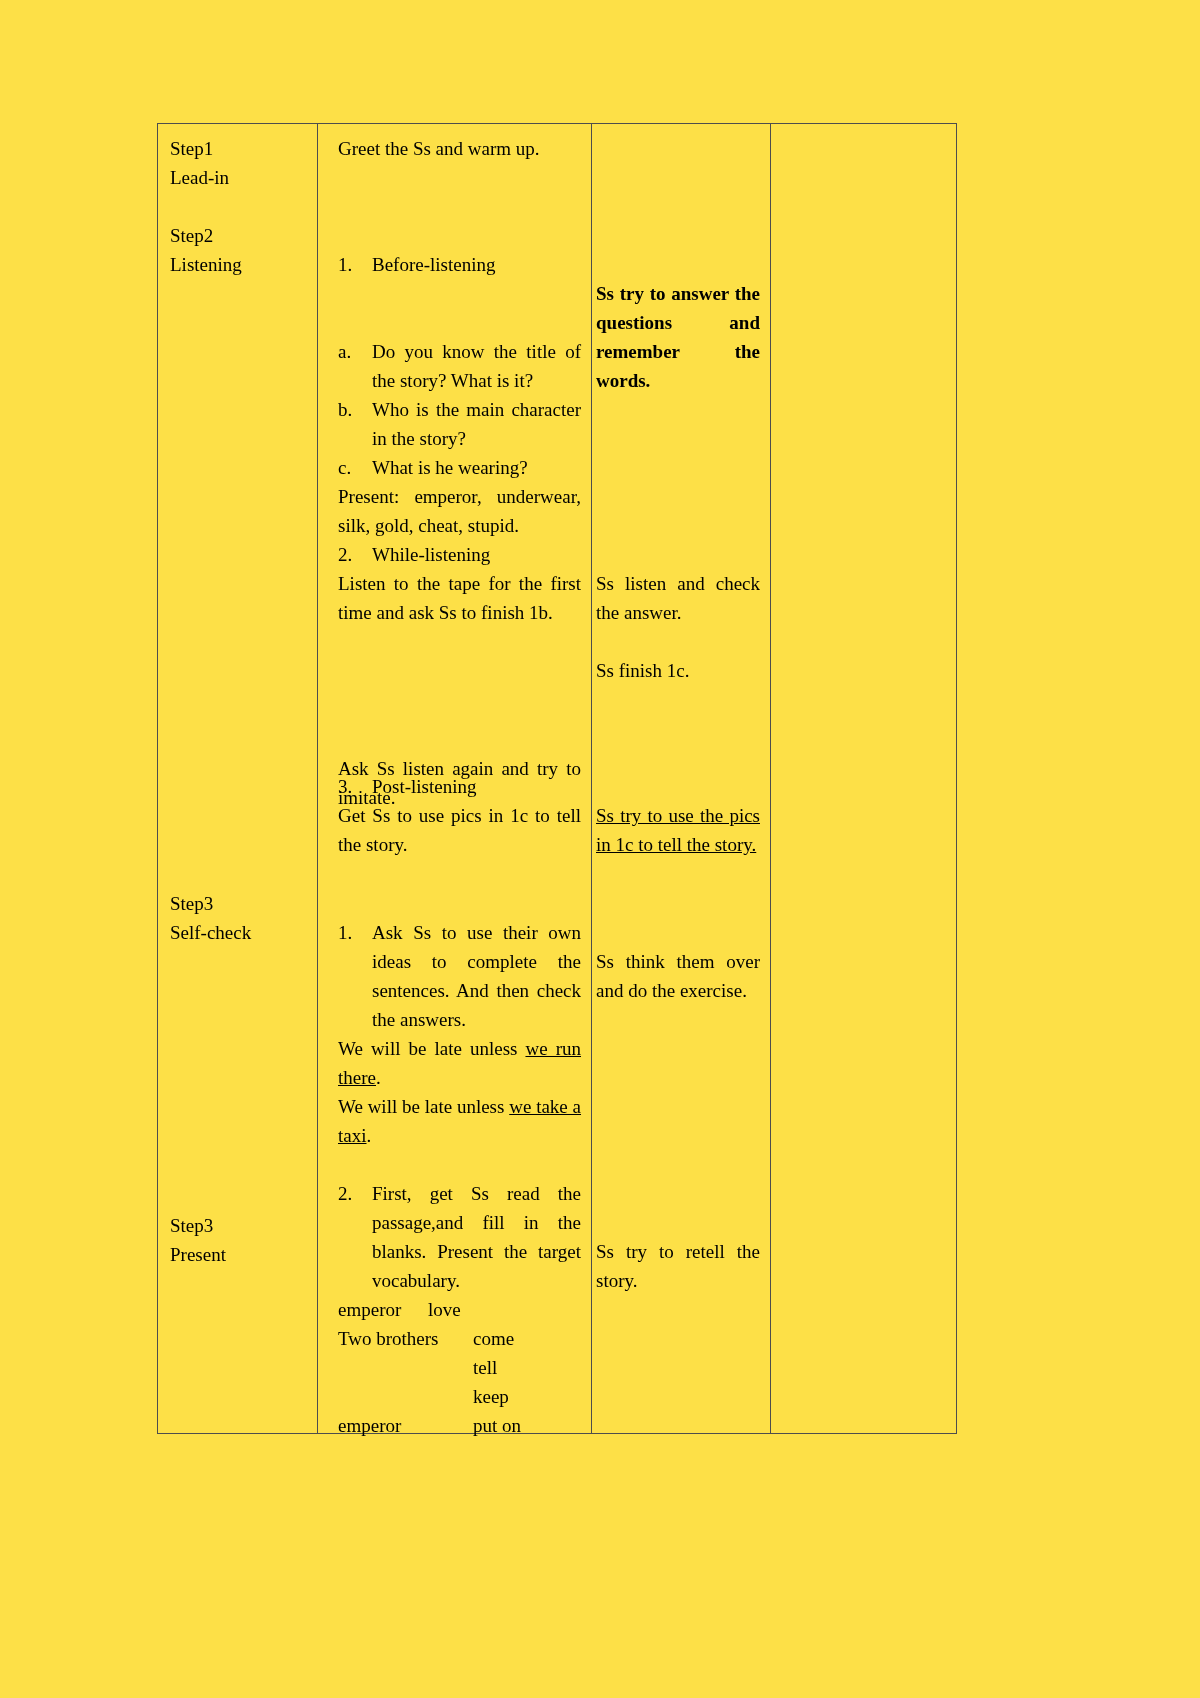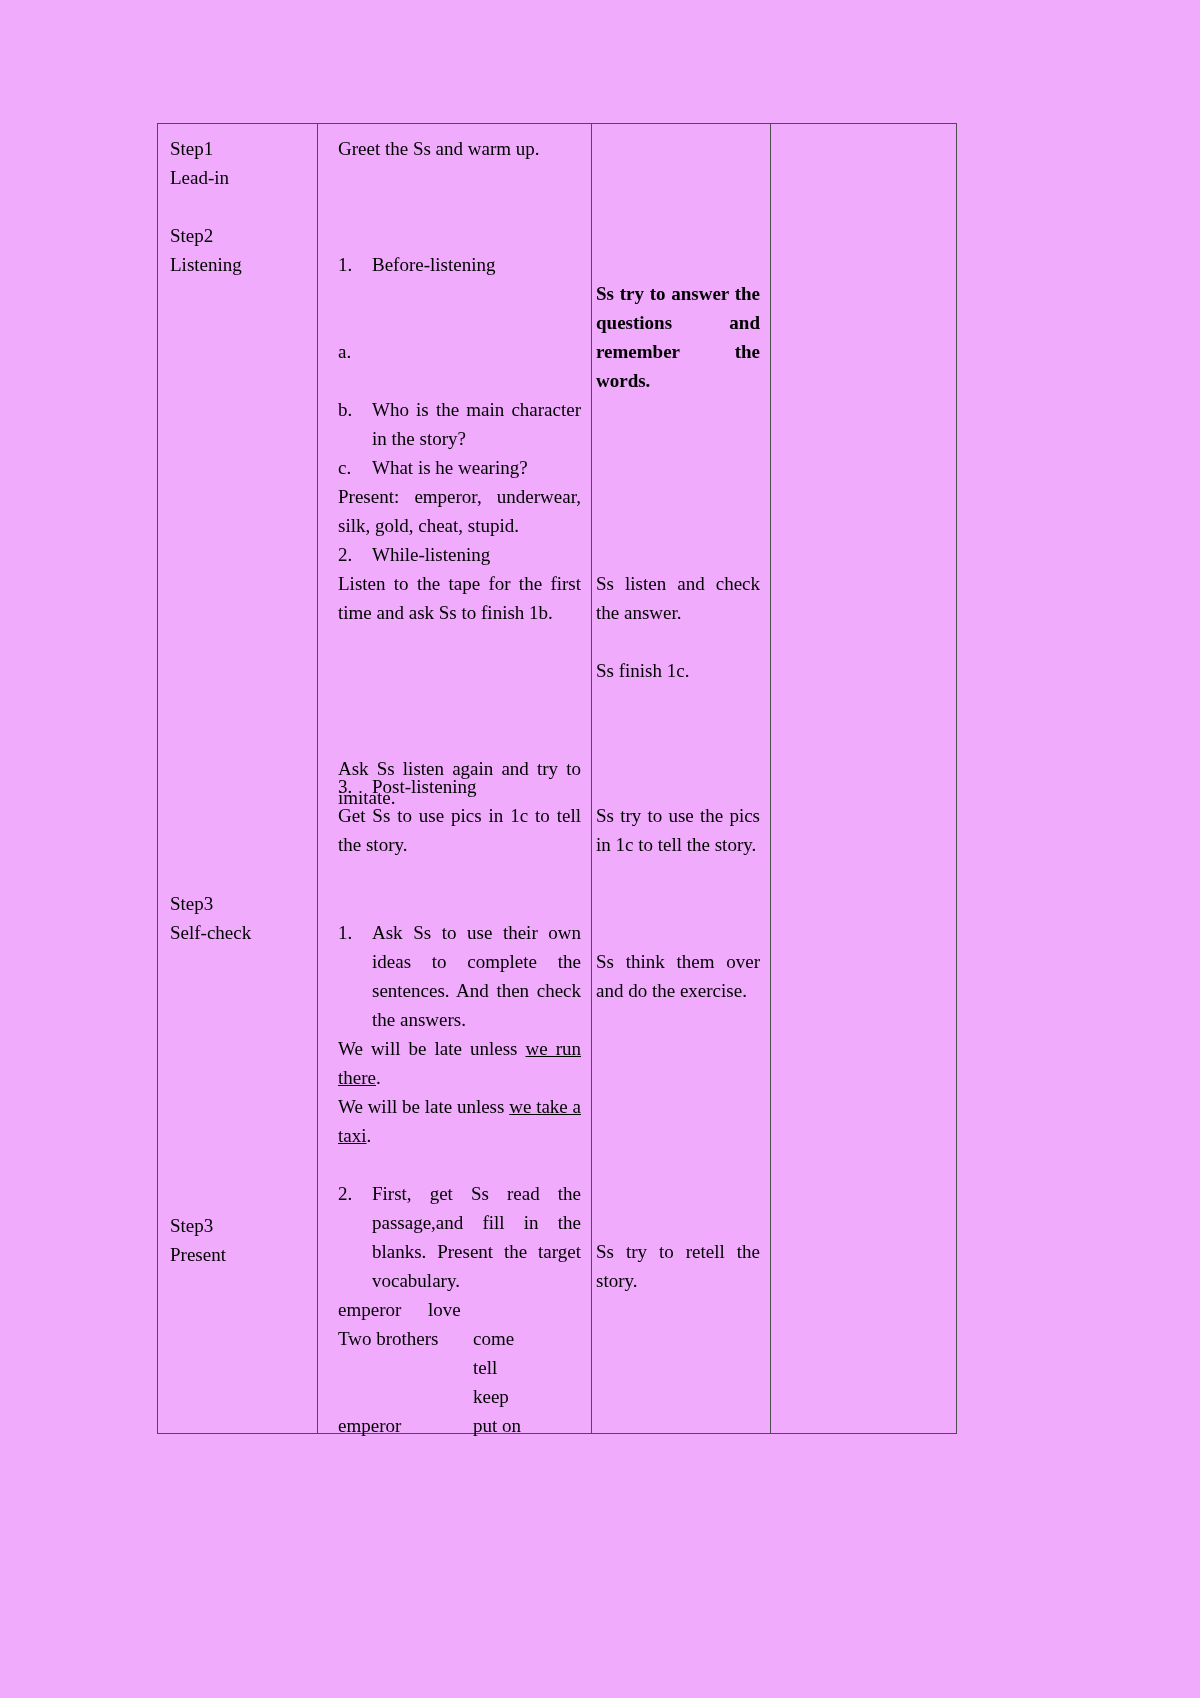--- a/index.html
+++ b/index.html
@@ -4,21 +4,21 @@
 <style>
   * { margin: 0; padding: 0; box-sizing: border-box; }
   html, body { background: #ffffff; }
   body {
     width: 1200px; height: 1698px;
     position: relative;
     font-family: "Liberation Serif", serif;
     color: #000000;
     overflow: hidden;
   }
-  .page { position: absolute; inset: 0; background: #f0abfc; }
+  .page { position: absolute; inset: 0; background: #fde047; }
 
   .doc-table {
     position: absolute; left: 157px; top: 123px;
     width: 800px; height: 1311px;
     border: 1px solid #4d4d4d;
   }
   .cell { position: absolute; top: 0; bottom: 0; border-right: 1px solid #4d4d4d; }
   .c1 { left: 0;     width: 160px; }
   .c2 { left: 168px; width: 266px; }
   .c3 { left: 426px; width: 187px; }
@@ -61,21 +61,21 @@
   .b-vocab     { top: 1171px; }
 
   .vrow { display: block; }
   .vleft { display: inline-block; width: 135px; }
   .vleft.w1 { width: 90px; }
 
   
   .b-ans    { top: 155px; font-weight: bold; }
   .b-lc     { top: 445px; }
   .b-f1c    { top: 532px; }
-  .b-pics   { top: 677px; }
+  .b-pics   { top: 677px; text-decoration: underline; }
   .b-think  { top: 823px; }
   .b-retell { top: 1113px; }
 </style>
 </head>
 <body>
 
 <div class="page">
   <div class="doc-table">
 
     <div class="cell c1">
@@ -101,20 +101,21 @@
       <div class="blk just b-greet">Greet the Ss and warm up.</div>
 
       <div class="blk li b-bl">
         <span class="marker">1.</span>
         <span class="li-text">Before-listening</span>
       </div>
 
 
       <div class="blk li b-ia">
         <span class="marker">a.</span>
+        <span class="li-text just">Do you know the title of the story? What is it?</span>
       </div>
       <div class="blk li b-ib">
         <span class="marker">b.</span>
         <span class="li-text just">Who is the main character in the story?</span>
       </div>
       <div class="blk li b-ic">
         <span class="marker">c.</span>
         <span class="li-text just">What is he wearing?</span>
       </div>
 

